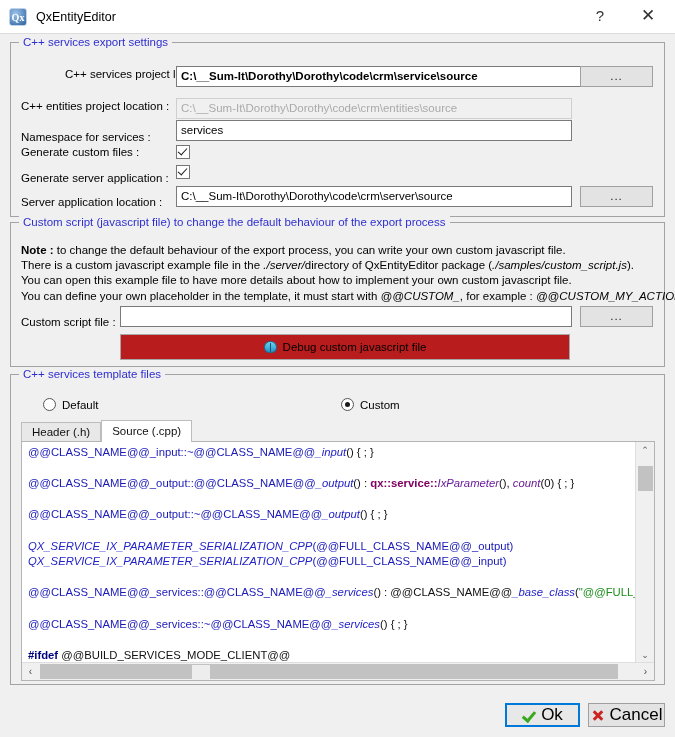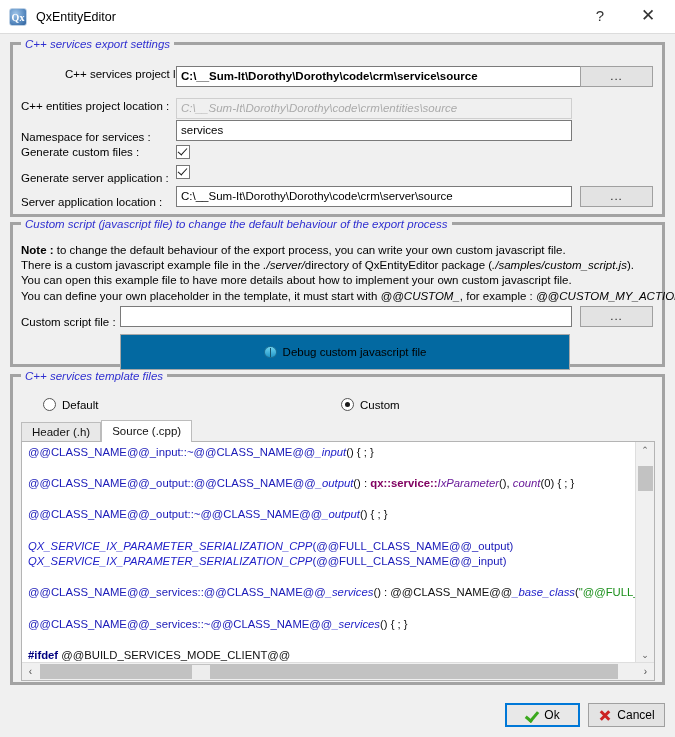--- a/index.html
+++ b/index.html
@@ -54,24 +54,23 @@
     font-size: 15px;
     color: #333;
     cursor: default;
   }
   .tb-help { right: 54px; }
   .tb-close { right: 6px; font-size: 17px; }
 
   
   .group {
     position: absolute;
-    border: 3px solid #a3a3a3;
-    background: #f0f0f0;
-    box-sizing: border-box;
-    font-style: italic;
+    border: 1px solid #a3a3a3;
+    background: #f0f0f0;
+    box-sizing: border-box;
   }
   .group-title {
     position: absolute;
     top: -7px; left: 8px;
     padding: 0 4px;
     background: #f0f0f0;
     color: #2f2fd0;
     font-size: 11.5px;
     white-space: nowrap;
   }
@@ -149,24 +148,24 @@
     color: #000;
   }
   .note div { white-space: nowrap; }
   .note b { font-weight: bold; }
   .note i { font-style: italic; }
 
   
   #debug-btn {
     position: absolute;
     left: 120px; top: 334px;
-    width: 450px; height: 36px;
+    width: 450px; height: 26px;
     box-sizing: border-box;
     border: 1px solid #a8a8a8;
-    background: #0369a1;
+    background: #b91c1c;
     display: flex;
     align-items: center;
     justify-content: center;
     gap: 6px;
     font-size: 11.5px;
     cursor: default;
   }
   .bug-icon {
     width: 13px; height: 12px;
     border-radius: 50% 50% 45% 45%;
@@ -319,21 +318,21 @@
 
   
   .dlg-btn {
     position: absolute;
     box-sizing: border-box;
     height: 24px;
     display: flex;
     align-items: center;
     justify-content: center;
     gap: 6px;
-    font-size: 12px;
+    font-size: 17px;
     border: 1px solid #a0a0a0;
     background: #e3e3e3;
     cursor: default;
   }
   #ok-button {
     left: 505px; top: 703px; width: 75px;
     border: 2px solid #0078d7;
     background: #e8e8e8;
   }
   #cancel-button { left: 588px; top: 703px; width: 77px; }
@@ -376,21 +375,21 @@
 
 <div class="row" style="left:21px; top:68px;margin-left:44px;">
   <div class="lbl" style="width:150px;">C++ services project location :</div>
 </div>
 <div class="tfield" style="position:absolute; left:176px; top:66px; width:436px;font-weight:bold;">C:\__Sum-It\Dorothy\Dorothy\code\crm\service\source</div>
 <div class="btn-dots" style="position:absolute; left:580px; top:66px;">...</div>
 
 <div class="row" style="left:21px; top:100px;">
   <div class="lbl" style="width:150px;">C++ entities project location :</div>
 </div>
-<div class="tfield disabled" style="position:absolute; left:176px; top:98px; width:396px;font-style:italic;">C:\__Sum-It\Dorothy\Dorothy\code\crm\entities\source</div>
+<div class="tfield disabled" style="position:absolute; left:176px; top:98px; width:396px;">C:\__Sum-It\Dorothy\Dorothy\code\crm\entities\source</div>
 
 <div class="row" style="left:21px; top:131px;justify-content:center;">
   <div class="lbl" style="width:150px;">Namespace for services :</div>
 </div>
 <div class="tfield" style="position:absolute; left:176px; top:120px; width:396px;">services</div>
 
 <div class="row" style="left:21px; top:146px;">
   <div class="lbl" style="width:150px;">Generate custom files :</div>
 </div>
 <div class="chk checked" style="position:absolute; left:176px; top:145px;"></div>

